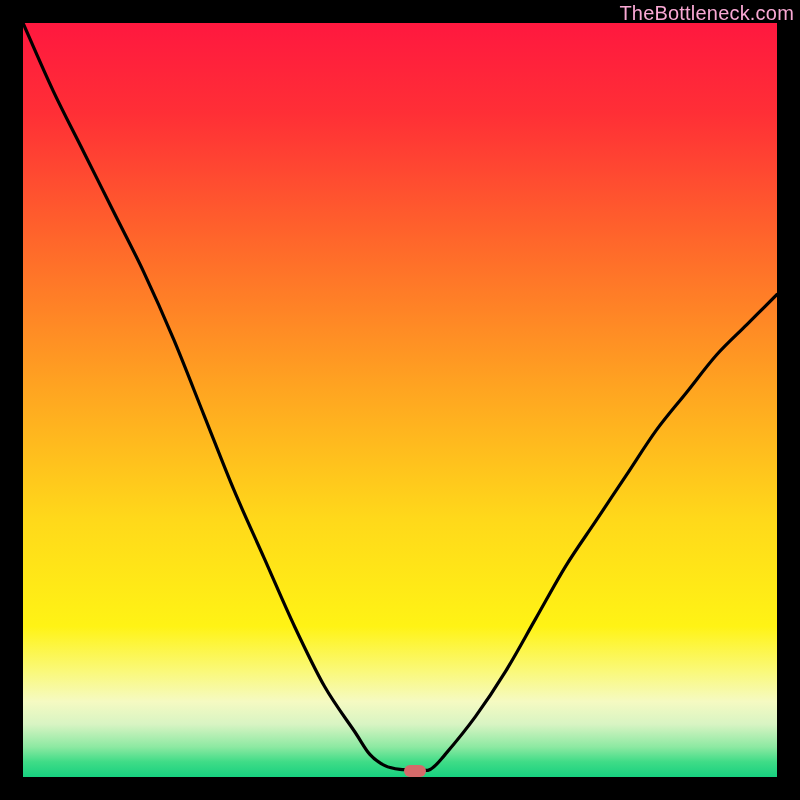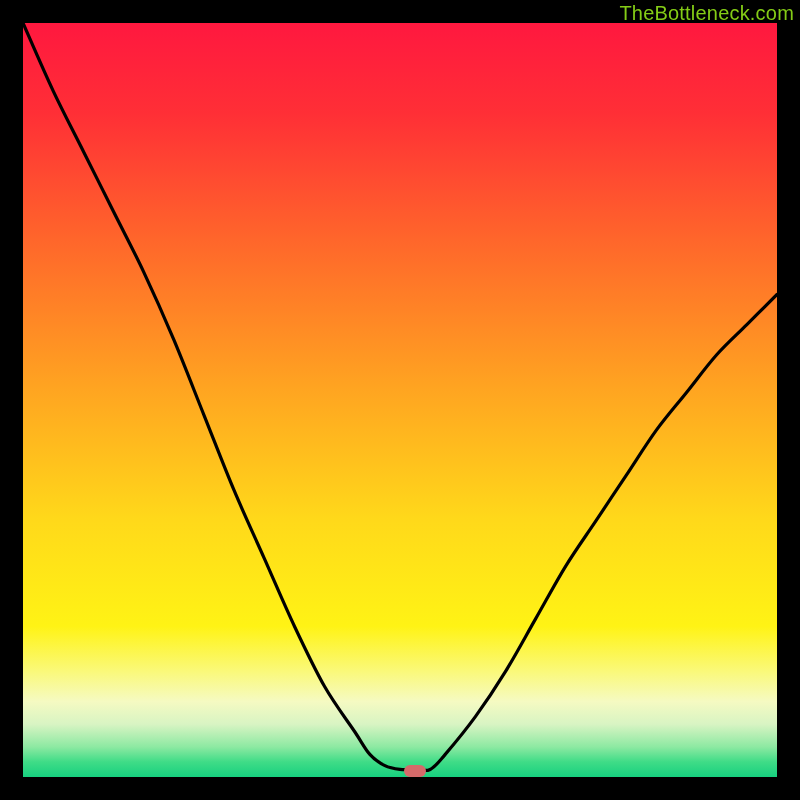--- a/index.html
+++ b/index.html
@@ -40,21 +40,21 @@
     width: 22px;
     height: 12px;
     border-radius: 6px;
     background: #d46a6a;
     transform: translate(-50%, -50%);
   }
   .watermark {
     position: absolute;
     top: 2px;
     right: 6px;
-    color: #84cc16;
+    color: #f9a8d4;
     font-size: 20px;
     letter-spacing: 0.2px;
     user-select: none;
   }
 </style>
 </head>
 <body>
 
 <div class="stage">
 

